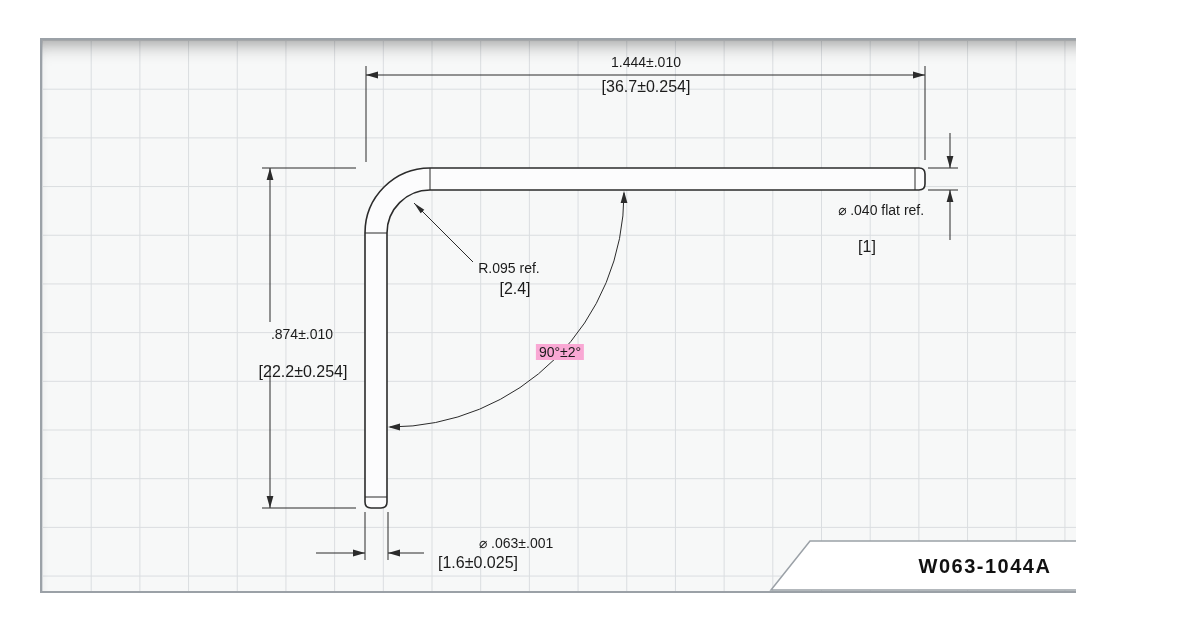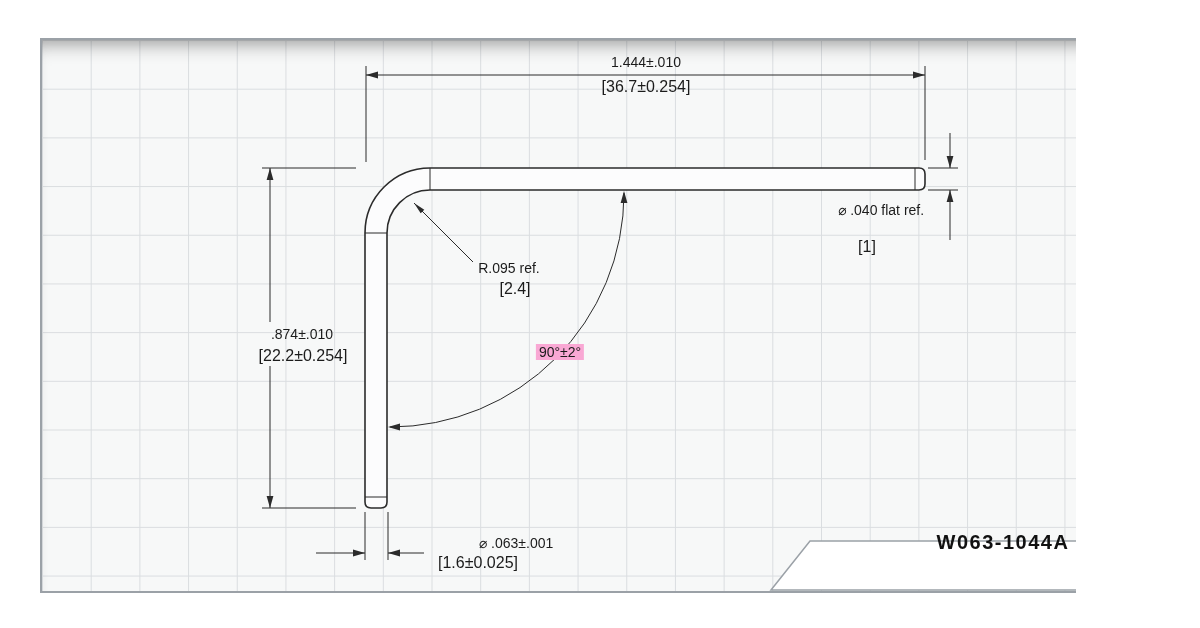--- a/index.html
+++ b/index.html
@@ -114,28 +114,28 @@
 
     <g>
       <polygon points="771,590 810,541 1159,541 1159,590" fill="#ffffff" stroke="#9ba1a7" stroke-width="1.5"></polygon>
     </g>
   </svg>
 
   <div class="lbl" style="left:646px;top:62px;">1.444±.010</div>
   <div class="lbl metric" style="left:646px;top:87px;">[36.7±0.254]</div>
 
   <div class="lbl" style="left:302px;top:334px;">.874±.010</div>
-  <div class="lbl metric" style="left:303px;top:356px;">[22.2±0.254]</div>
+  <div class="lbl metric" style="left:303px;top:372px;">[22.2±0.254]</div>
 
   <div class="lbl" style="left:509px;top:268px;">R.095 ref.</div>
   <div class="lbl metric" style="left:515px;top:289px;">[2.4]</div>
 
   <div class="lbl masked" style="left:560px;top:352px;">90°±2°</div>
 
   <div class="lbl" style="left:881px;top:210px;">⌀ .040 flat ref.</div>
   <div class="lbl metric" style="left:867px;top:247px;">[1]</div>
 
   <div class="lbl" style="left:475px;top:543px;margin-left:41px;">⌀ .063±.001</div>
   <div class="lbl metric" style="left:478px;top:563px;">[1.6±0.025]</div>
 
-  <div class="lbl title-text" style="left:985px;top:542px;margin-left:18px;">W063-1044A</div>
+  <div class="lbl title-text" style="left:985px;top:566px;">W063-1044A</div>
 
 </div>
 
 </body></html>

